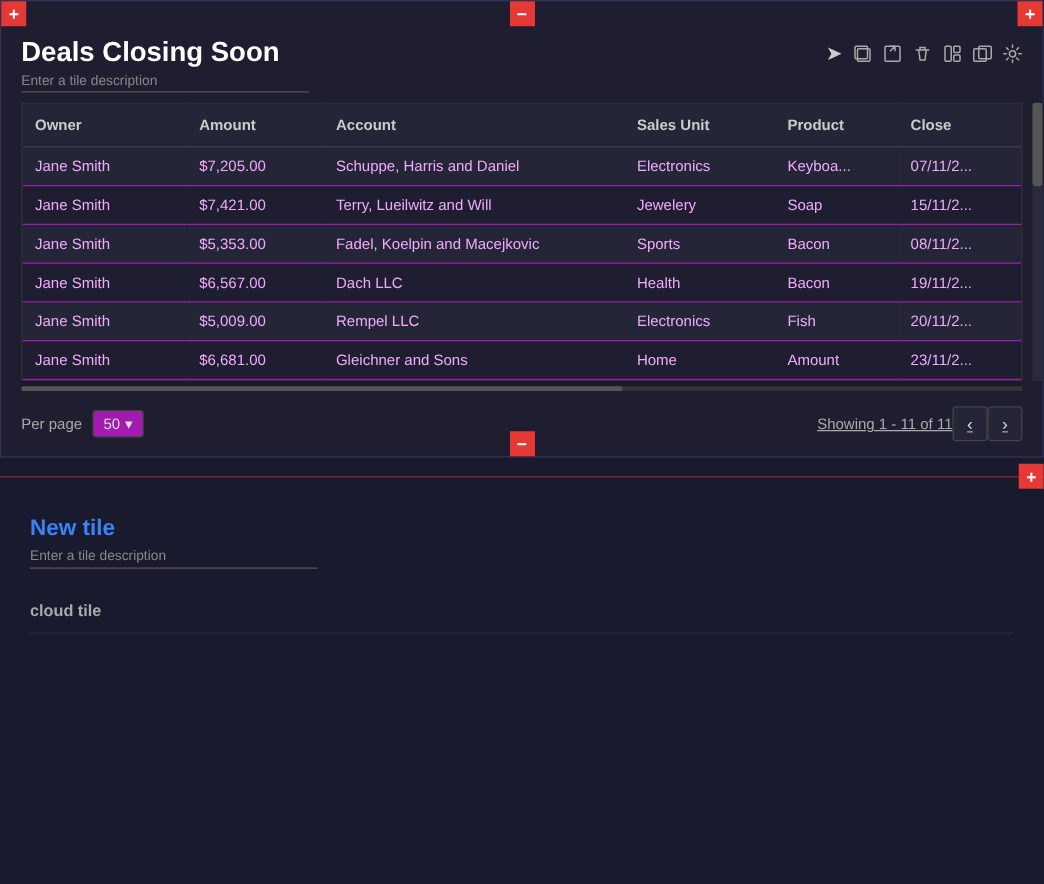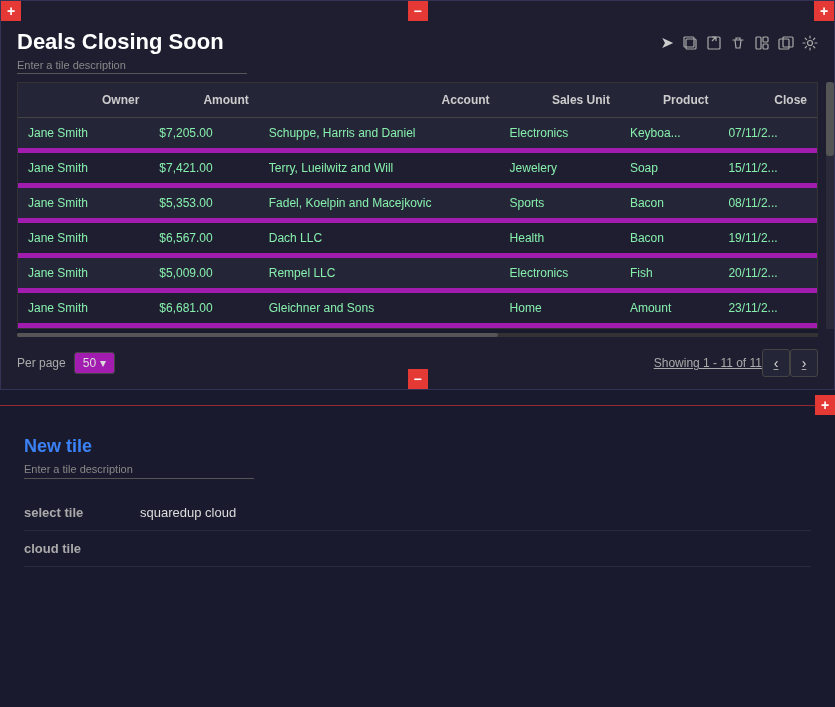--- a/index.html
+++ b/index.html
@@ -105,32 +105,32 @@
 
     .data-table {
       width: 100%;
       border-collapse: collapse;
       table-layout: fixed;
     }
 
     .data-table th {
       background: #252538;
       color: #ccc;
-      text-align: right;
+      text-align: left;
       padding: 10px 10px;
       font-weight: 600;
       font-size: 12px;
       border-bottom: 1px solid #444;
       white-space: nowrap;
     }
 
     .data-table td {
       padding: 8px 10px;
-      border-bottom: 5px solid #a21caf;
-      color: #86efac;
+      border-bottom: 1px solid #a21caf;
+      color: #f0abfc;
       font-size: 12px;
       white-space: nowrap;
       overflow: hidden;
       text-overflow: ellipsis;
     }
 
     .data-table tr:nth-child(even) td {
       background: #1e1e30;
     }
     .data-table tr:nth-child(odd) td {
@@ -476,22 +476,18 @@
 
 <div class="row-separator">
   <div class="separator-line"></div>
   <button class="row-add-btn">+</button>
 </div>
 
 <div class="new-tile-section">
   <div class="new-tile-title">New tile</div>
   <div class="new-tile-desc">Enter a tile description</div>
 
-  <div class="config-row">
-    <span class="config-label">select tile</span>
-    <span class="config-value">squaredup cloud</span>
-  </div>
 
 
   <div class="config-row">
     <span class="config-label">cloud tile</span>
   </div>
 </div>
 
 </body></html>

